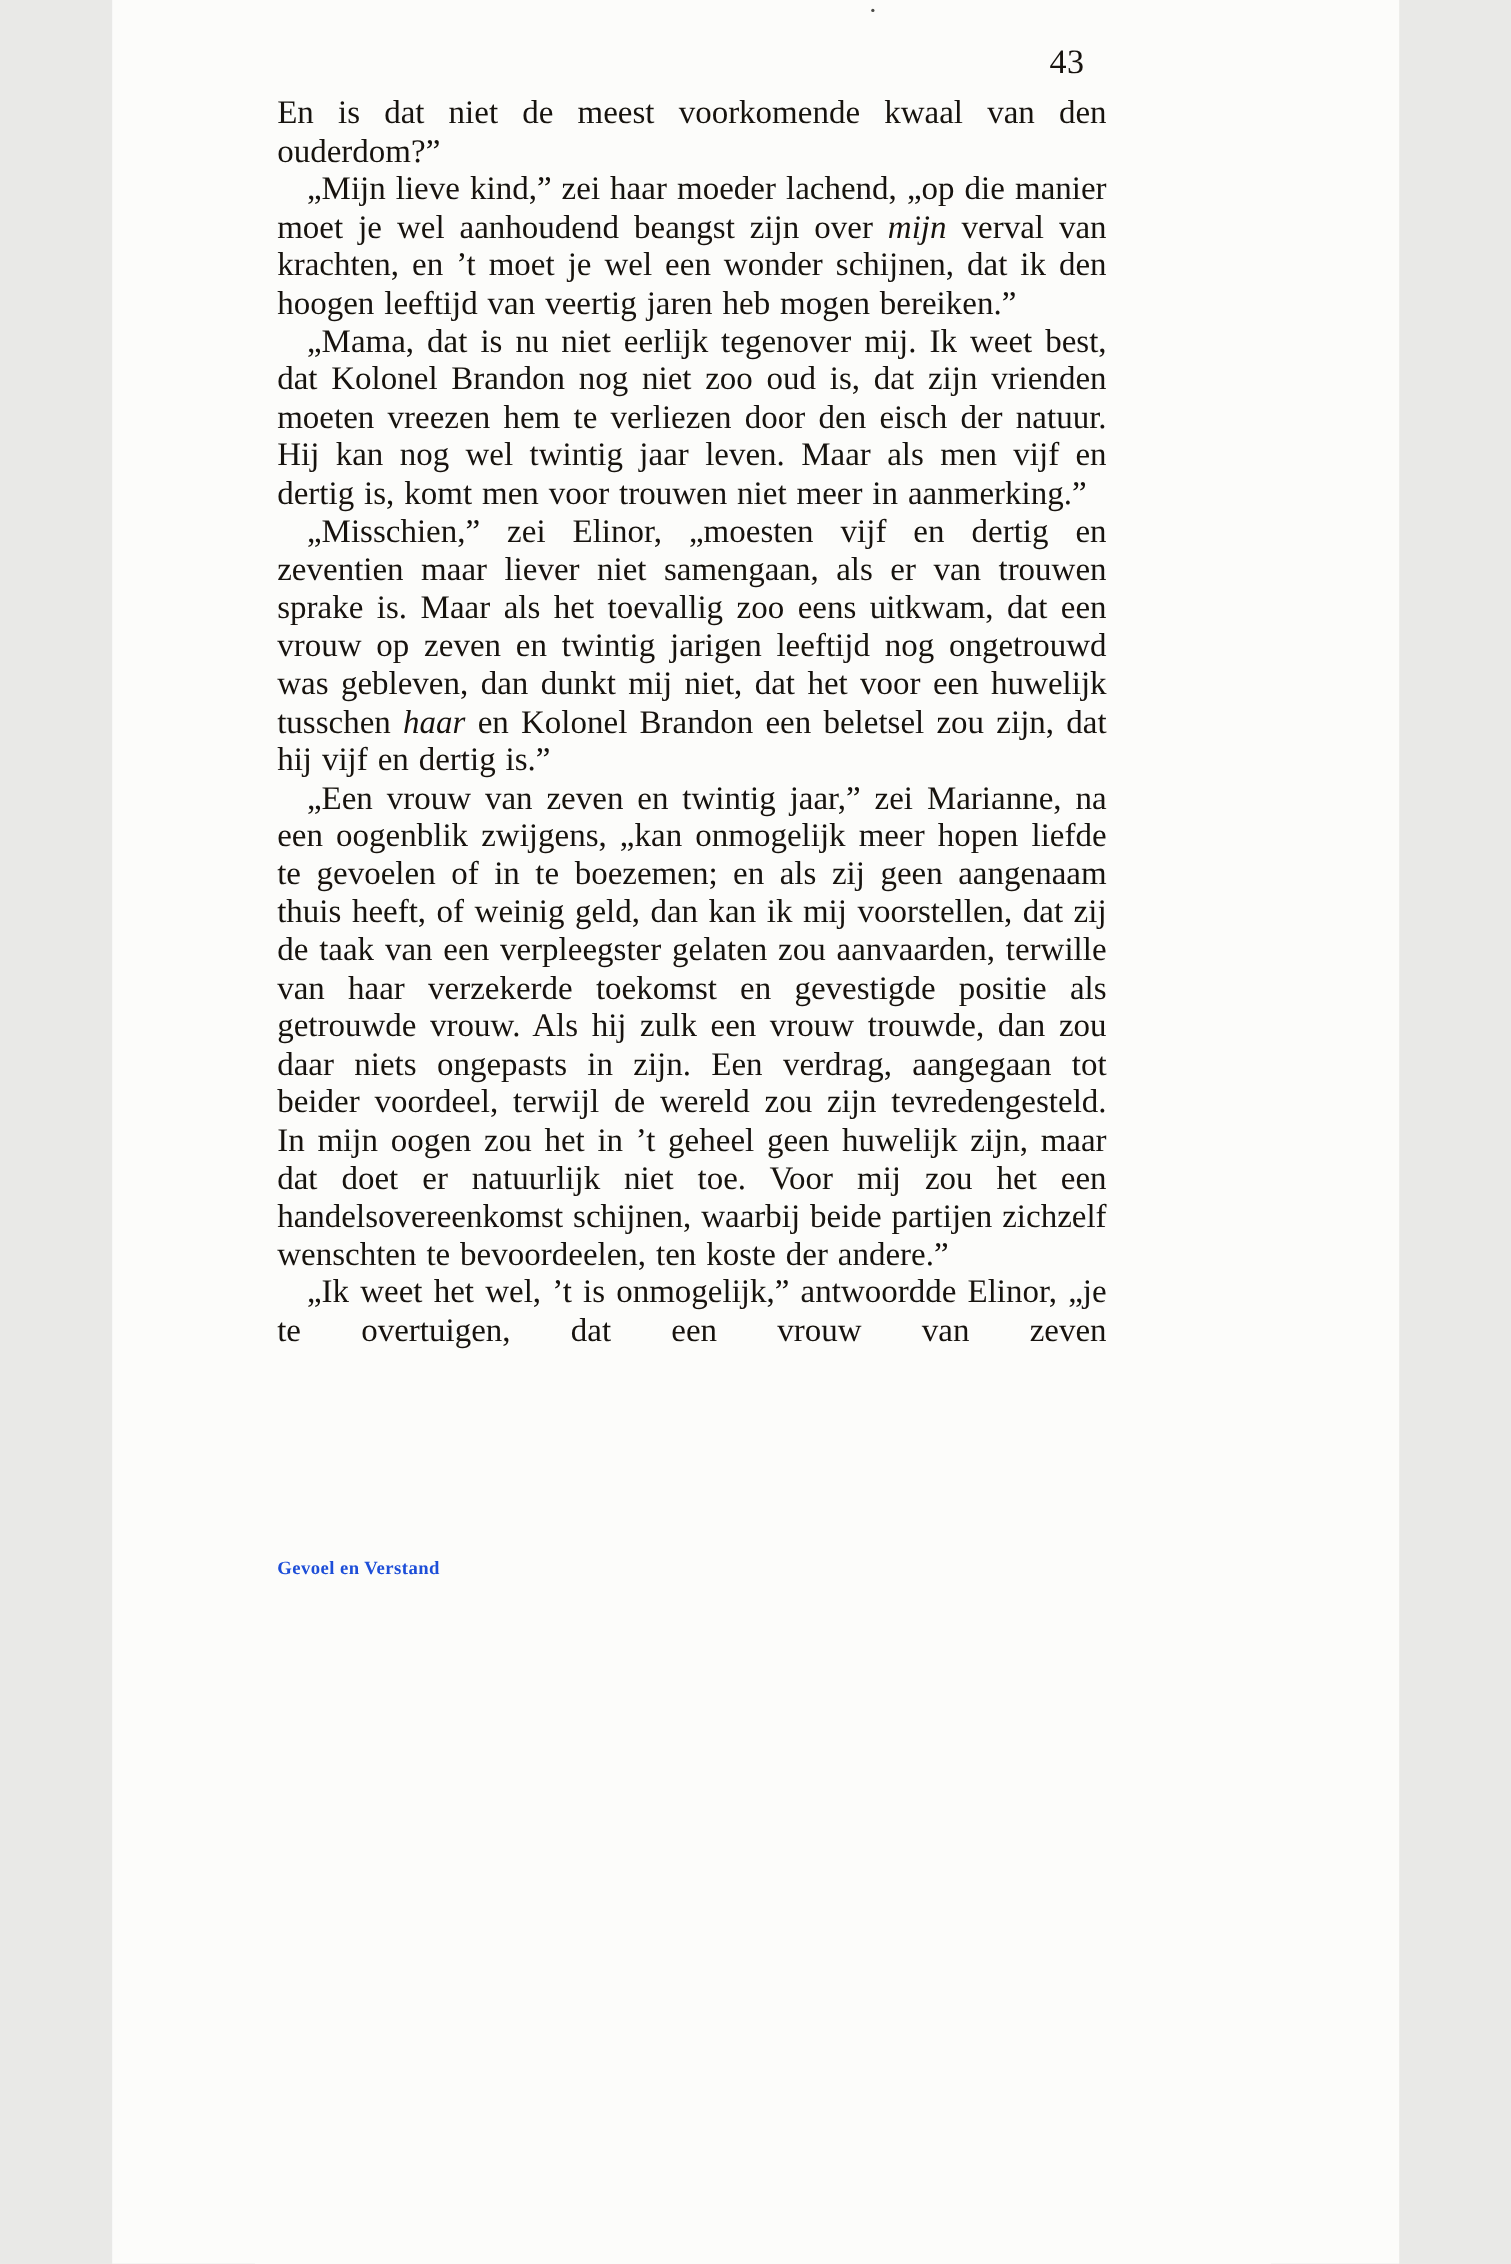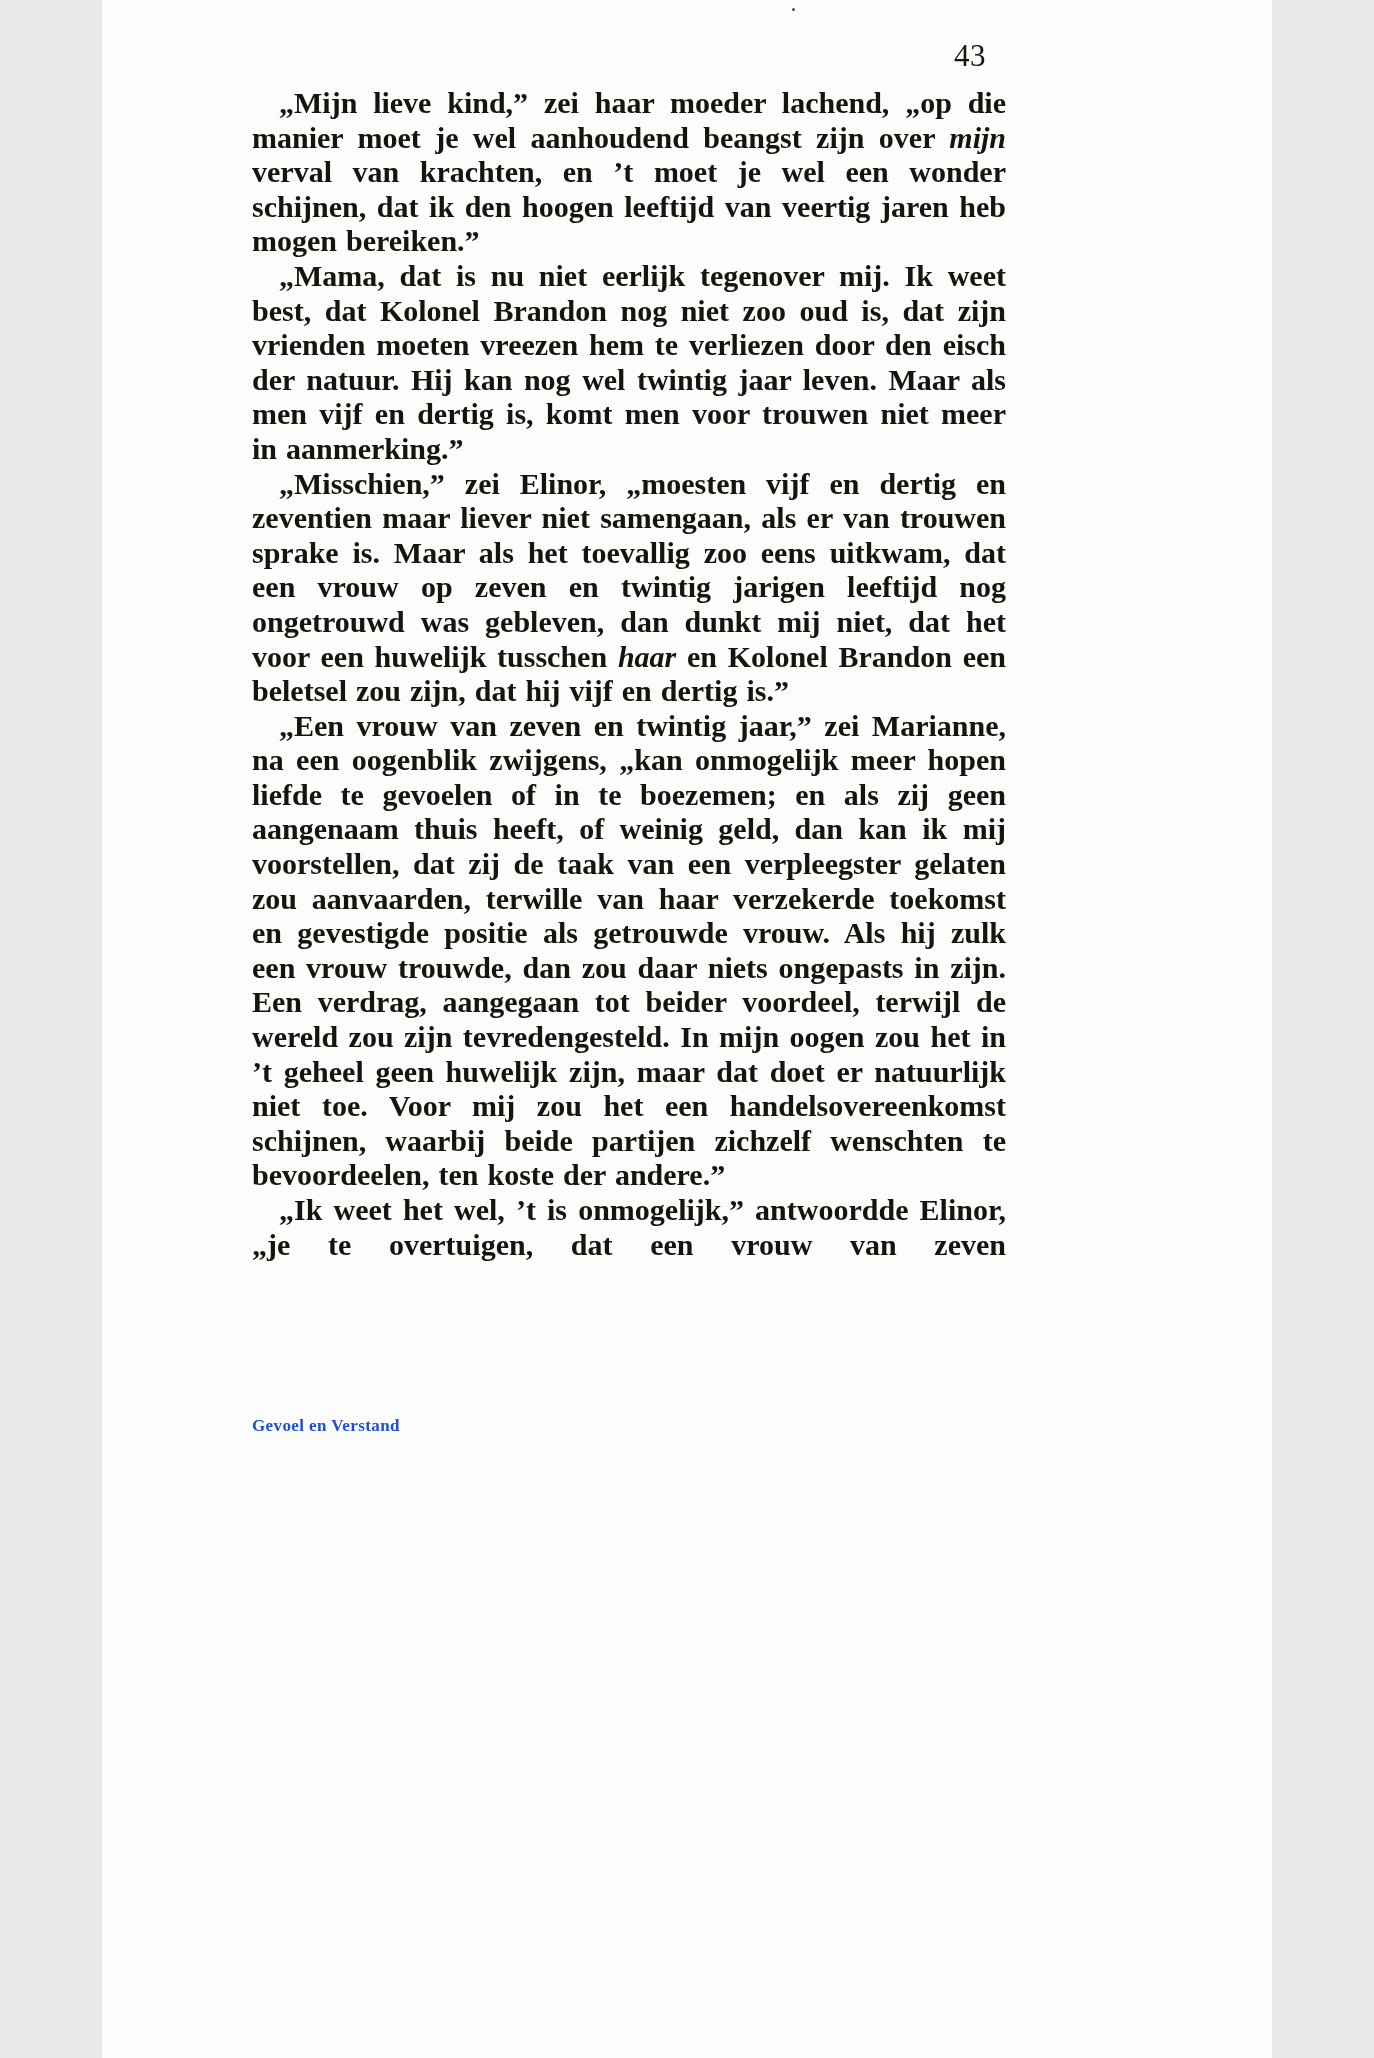--- a/index.html
+++ b/index.html
@@ -42,21 +42,20 @@
     line-height: 34.6px;
     text-align: justify;
     word-spacing: 1.5px;
   }
   .para {
     margin: 0;
     padding: 0;
   }
   .para.indent {
     text-indent: 27px;
-    font-weight: bold;
   }
   .para.justify-last {
     text-align-last: justify;
   }
   .it {
     font-style: italic;
   }
   .footer {
     position: absolute;
     top: 1416px;
@@ -67,20 +66,21 @@
     color: #1d4ed8;
   }
 </style>
 </head>
 <body>
 
 <div class="page">
   <div class="scan-artifact"></div>
   <div class="page-number">43</div>
   <div class="text-block">
+      <p class="para"><span>En is dat niet de meest voorkomende kwaal van den ouderdom?”</span></p>
       <p class="para indent"><span>„Mijn lieve kind,” zei haar moeder lachend, „op die manier moet je wel aanhoudend beangst zijn over </span><span class="it">mijn</span><span> verval van krachten, en ’t moet je wel een wonder schijnen, dat ik den hoogen leeftijd van veertig jaren heb mogen bereiken.”</span></p>
       <p class="para indent"><span>„Mama, dat is nu niet eerlijk tegenover mij. Ik weet best, dat Kolonel Brandon nog niet zoo oud is, dat zijn vrienden moeten vreezen hem te verliezen door den eisch der natuur. Hij kan nog wel twintig jaar leven. Maar als men vijf en dertig is, komt men voor trouwen niet meer in aanmerking.”</span></p>
       <p class="para indent"><span>„Misschien,” zei Elinor, „moesten vijf en dertig en zeventien maar liever niet samengaan, als er van trouwen sprake is. Maar als het toevallig zoo eens uitkwam, dat een vrouw op zeven en twintig jarigen leeftijd nog ongetrouwd was gebleven, dan dunkt mij niet, dat het voor een huwelijk tusschen </span><span class="it">haar</span><span> en Kolonel Brandon een beletsel zou zijn, dat hij vijf en dertig is.”</span></p>
       <p class="para indent"><span>„Een vrouw van zeven en twintig jaar,” zei Marianne, na een oogenblik zwijgens, „kan onmogelijk meer hopen liefde te gevoelen of in te boezemen; en als zij geen aangenaam thuis heeft, of weinig geld, dan kan ik mij voorstellen, dat zij de taak van een verpleegster gelaten zou aanvaarden, terwille van haar verzekerde toekomst en gevestigde positie als getrouwde vrouw. Als hij zulk een vrouw trouwde, dan zou daar niets ongepasts in zijn. Een verdrag, aangegaan tot beider voordeel, terwijl de wereld zou zijn tevredengesteld. In mijn oogen zou het in ’t geheel geen huwelijk zijn, maar dat doet er natuurlijk niet toe. Voor mij zou het een handelsovereenkomst schijnen, waarbij beide partijen zichzelf wenschten te bevoordeelen, ten koste der andere.”</span></p>
       <p class="para indent justify-last"><span>„Ik weet het wel, ’t is onmogelijk,” antwoordde Elinor, „je te overtuigen, dat een vrouw van zeven</span></p>
     </div>
   <div class="footer">Gevoel en Verstand</div>
 </div>
 
 </body></html>

